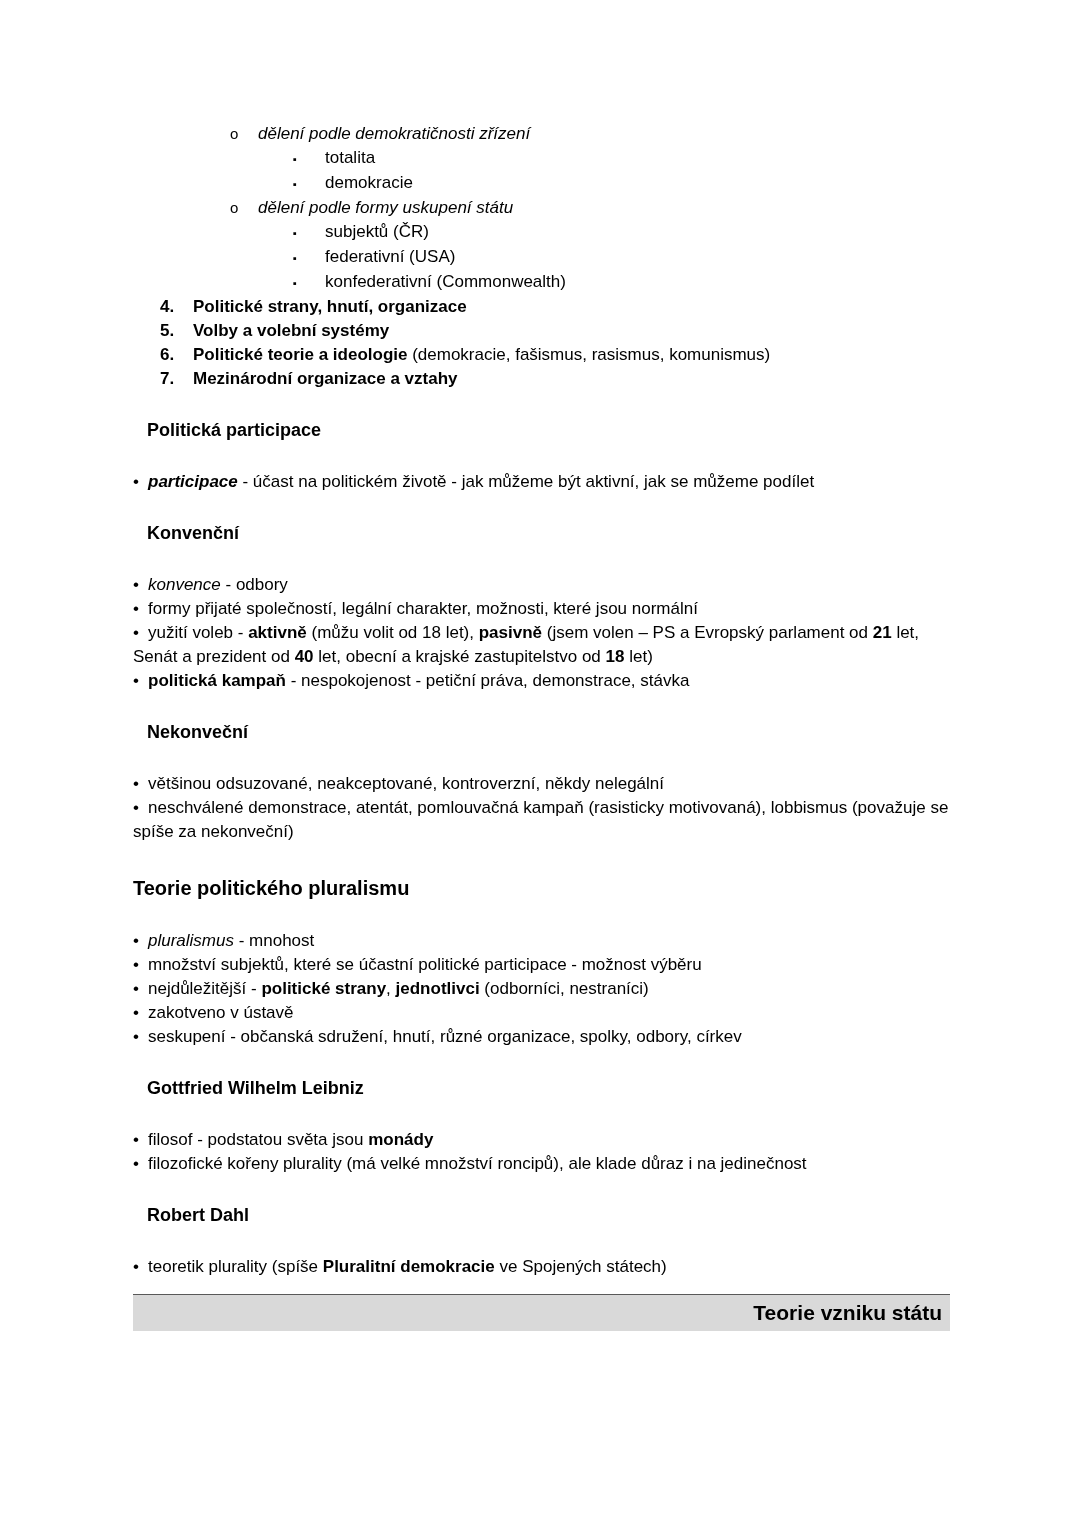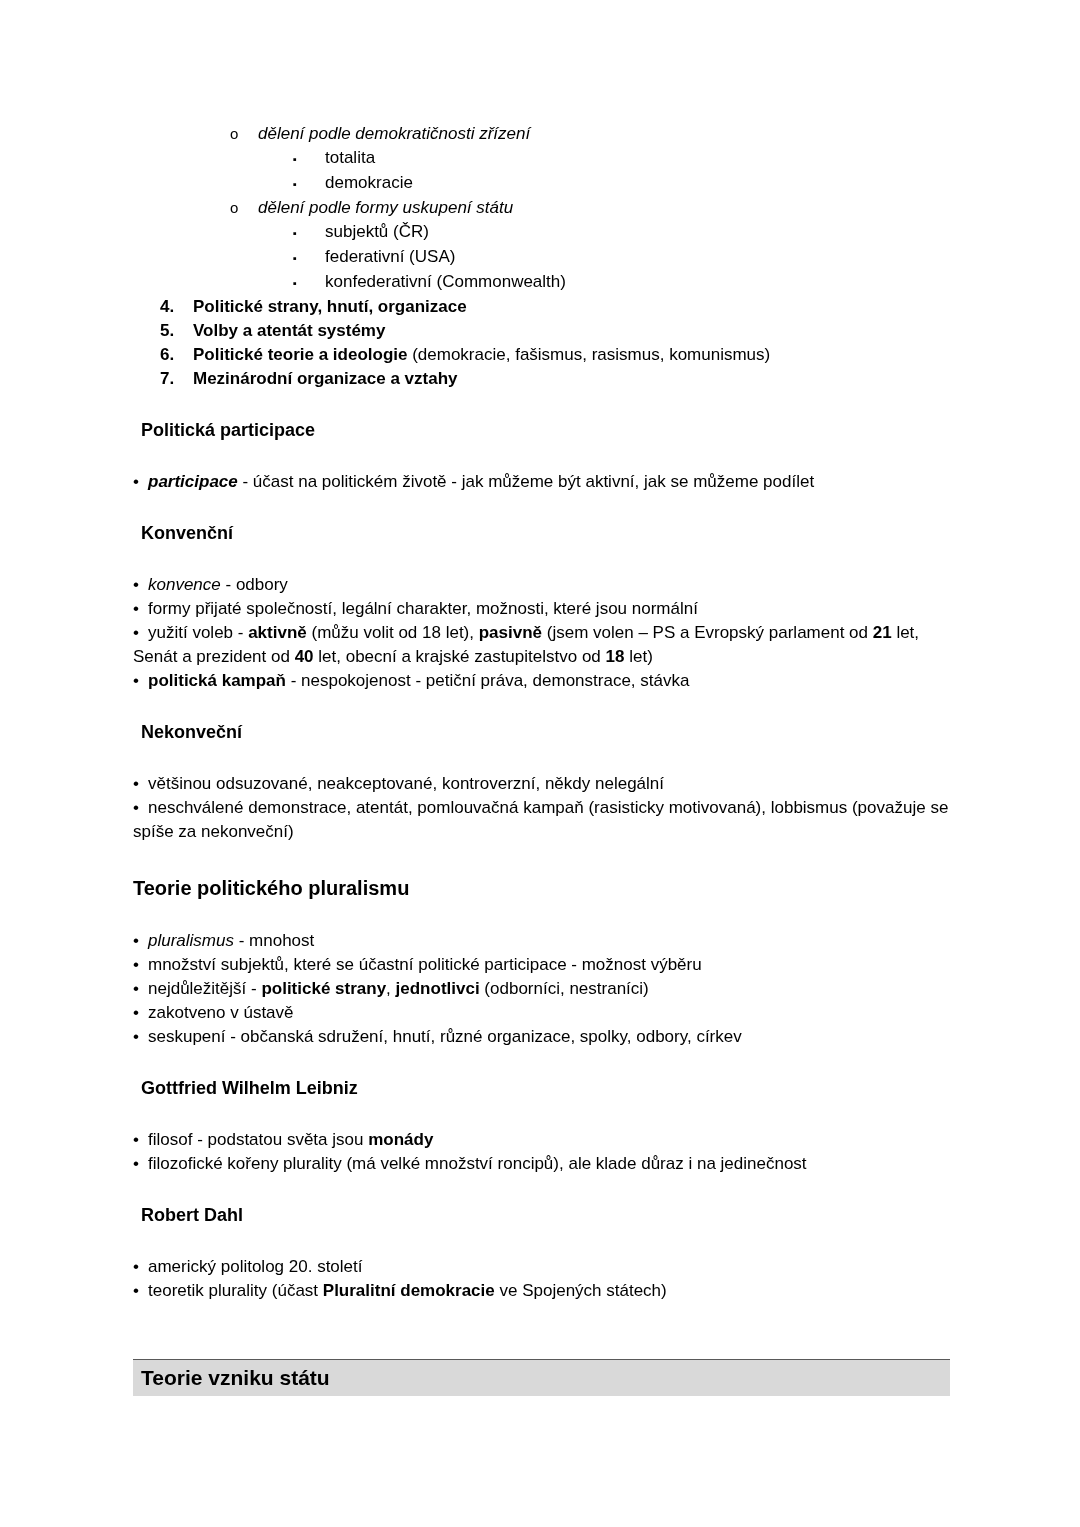--- a/index.html
+++ b/index.html
@@ -36,37 +36,38 @@
     margin: 0;
     font-size: 17px;
     line-height: 24px;
   }
   .bullet { display: inline-block; width: 15px; }
   
   .heading {
     font-size: 18px;
     line-height: 25px;
     font-weight: bold;
-    margin: 27px 8px;
+    margin: 27px 14px;
   }
   .heading-large {
     font-size: 20px;
     line-height: 28px;
     font-weight: bold;
     margin: 30px 0 27px 0;
   }
   
   .section-bar {
-    margin-top: 56px;
+    margin-top: 15px;
     background: #d9d9d9;
     border-top: 1px solid #595959;
     font-size: 21px;
     line-height: 29px;
     font-weight: bold;
-    padding: 3px 8px 4px 8px;
+    padding: 3px 8px 4px 20px;
+    text-align: right;
   }
   .b { font-weight: bold; }
   .i { font-style: italic; }
 </style>
 </head>
 <body>
 
 <main class="page" id="doc">
     <div>
       <div class="row lvl2">
@@ -98,21 +99,21 @@
         <span class="txt"><span>konfederativní (Commonwealth)</span></span>
       </div>
     </div>
     <div>
       <div class="row numbered">
         <span class="num">4.</span>
         <span class="txt"><span class="b">Politické strany, hnutí, organizace</span></span>
       </div>
       <div class="row numbered">
         <span class="num">5.</span>
-        <span class="txt"><span class="b">Volby a atentát systémy</span></span>
+        <span class="txt"><span class="b">Volby a volební systémy</span></span>
       </div>
       <div class="row numbered">
         <span class="num">6.</span>
         <span class="txt"><span class="b">Politické teorie a ideologie</span><span> (demokracie, fašismus, rasismus, komunismus)</span></span>
       </div>
       <div class="row numbered">
         <span class="num">7.</span>
         <span class="txt"><span class="b">Mezinárodní organizace a vztahy</span></span>
       </div>
     </div>
@@ -140,17 +141,16 @@
       <p class="bullet-item"><span class="bullet">•</span><span>zakotveno v ústavě</span></p>
       <p class="bullet-item"><span class="bullet">•</span><span>seskupení - občanská sdružení, hnutí, různé organizace, spolky, odbory, církev</span></p>
     </div>
     <div class="heading">Gottfried Wilhelm Leibniz</div>
     <div>
       <p class="bullet-item"><span class="bullet">•</span><span>filosof - podstatou světa jsou </span><span class="b">monády</span></p>
       <p class="bullet-item"><span class="bullet">•</span><span>filozofické kořeny plurality (má velké množství roncipů), ale klade důraz i na jedinečnost</span></p>
     </div>
     <div class="heading">Robert Dahl</div>
     <div>
-      <p class="bullet-item"><span class="bullet">•</span><span>americký politolog 20. století</span></p>
-      <p class="bullet-item"><span class="bullet">•</span><span>teoretik plurality (účast </span><span class="b">Pluralitní demokracie</span><span> ve Spojených státech)</span></p>
+      <p class="bullet-item"><span class="bullet">•</span><span>teoretik plurality (spíše </span><span class="b">Pluralitní demokracie</span><span> ve Spojených státech)</span></p>
     </div>
     <div class="section-bar">Teorie vzniku státu</div>
   </main>
 
 </body></html>

